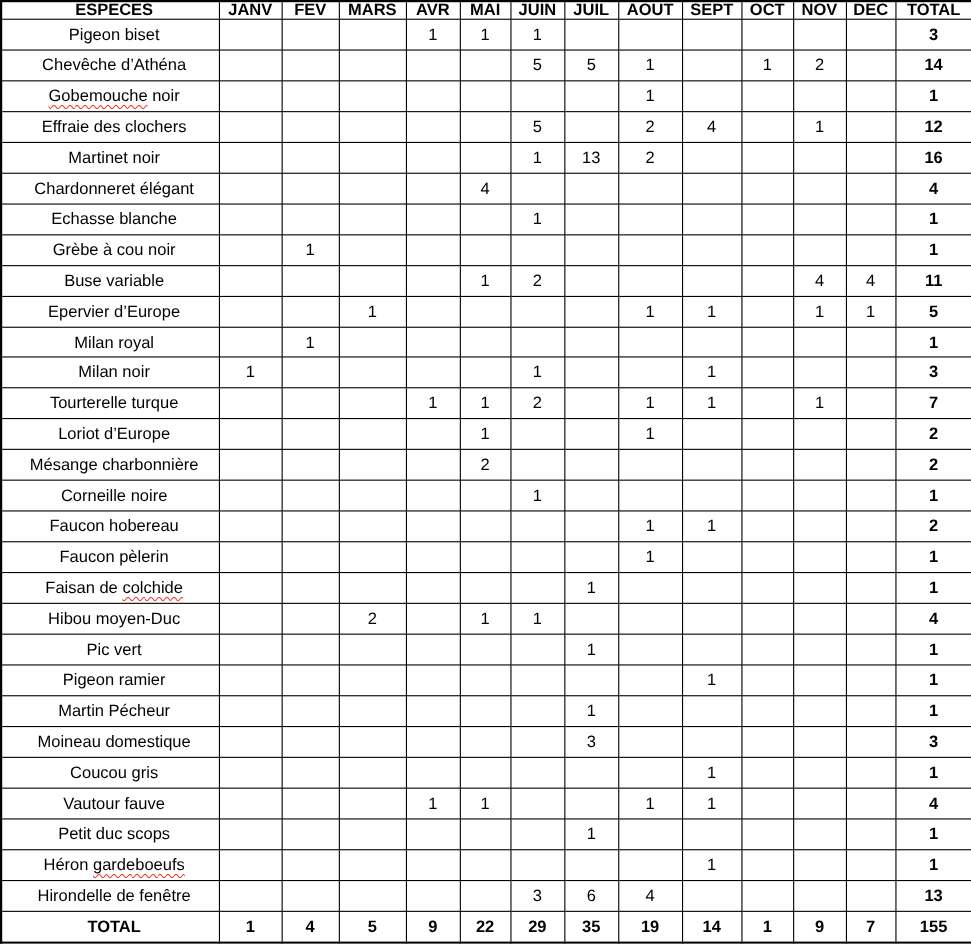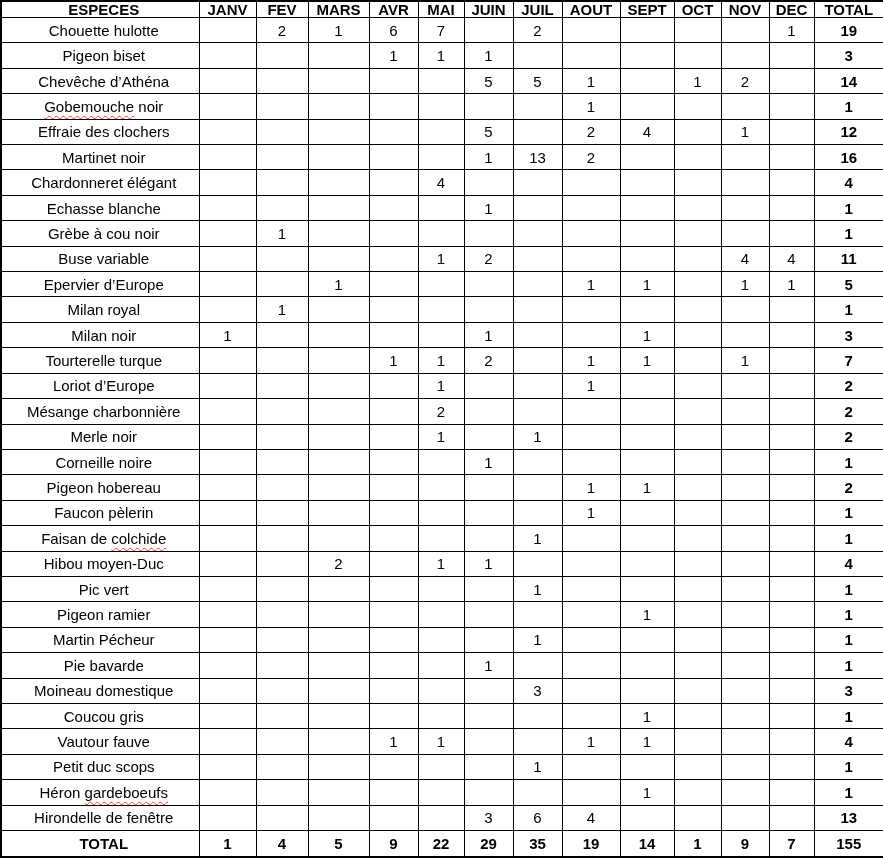--- a/index.html
+++ b/index.html
@@ -89,36 +89,20 @@
         <th>AOUT</th>
         <th>SEPT</th>
         <th>OCT</th>
         <th>NOV</th>
         <th>DEC</th>
         <th>TOTAL</th>
       </tr>
     </thead>
   <tbody>
       <tr>
-        <td class="name-cell">Chouette hulotte</td>
-        <td></td>
-        <td>2</td>
-        <td>1</td>
-        <td>6</td>
-        <td>7</td>
-        <td></td>
-        <td>2</td>
-        <td></td>
-        <td></td>
-        <td></td>
-        <td></td>
-        <td>1</td>
-        <td class="total-col">19</td>
-      </tr>
-      <tr>
         <td class="name-cell">Pigeon biset</td>
         <td></td>
         <td></td>
         <td></td>
         <td>1</td>
         <td>1</td>
         <td>1</td>
         <td></td>
         <td></td>
         <td></td>
@@ -345,68 +329,52 @@
         <td></td>
         <td></td>
         <td></td>
         <td></td>
         <td></td>
         <td></td>
         <td></td>
         <td class="total-col">2</td>
       </tr>
       <tr>
-        <td class="name-cell">Merle noir</td>
-        <td></td>
-        <td></td>
-        <td></td>
-        <td></td>
-        <td>1</td>
-        <td></td>
-        <td>1</td>
-        <td></td>
-        <td></td>
+        <td class="name-cell">Corneille noire</td>
+        <td></td>
+        <td></td>
+        <td></td>
+        <td></td>
+        <td></td>
+        <td>1</td>
+        <td></td>
+        <td></td>
+        <td></td>
+        <td></td>
+        <td></td>
+        <td></td>
+        <td class="total-col">1</td>
+      </tr>
+      <tr>
+        <td class="name-cell">Faucon hobereau</td>
+        <td></td>
+        <td></td>
+        <td></td>
+        <td></td>
+        <td></td>
+        <td></td>
+        <td></td>
+        <td>1</td>
+        <td>1</td>
         <td></td>
         <td></td>
         <td></td>
         <td class="total-col">2</td>
       </tr>
       <tr>
-        <td class="name-cell">Corneille noire</td>
-        <td></td>
-        <td></td>
-        <td></td>
-        <td></td>
-        <td></td>
-        <td>1</td>
-        <td></td>
-        <td></td>
-        <td></td>
-        <td></td>
-        <td></td>
-        <td></td>
-        <td class="total-col">1</td>
-      </tr>
-      <tr>
-        <td class="name-cell">Pigeon hobereau</td>
-        <td></td>
-        <td></td>
-        <td></td>
-        <td></td>
-        <td></td>
-        <td></td>
-        <td></td>
-        <td>1</td>
-        <td>1</td>
-        <td></td>
-        <td></td>
-        <td></td>
-        <td class="total-col">2</td>
-      </tr>
-      <tr>
         <td class="name-cell">Faucon pèlerin</td>
         <td></td>
         <td></td>
         <td></td>
         <td></td>
         <td></td>
         <td></td>
         <td></td>
         <td>1</td>
         <td></td>
@@ -481,36 +449,20 @@
       </tr>
       <tr>
         <td class="name-cell">Martin Pécheur</td>
         <td></td>
         <td></td>
         <td></td>
         <td></td>
         <td></td>
         <td></td>
         <td>1</td>
-        <td></td>
-        <td></td>
-        <td></td>
-        <td></td>
-        <td></td>
-        <td class="total-col">1</td>
-      </tr>
-      <tr>
-        <td class="name-cell">Pie bavarde</td>
-        <td></td>
-        <td></td>
-        <td></td>
-        <td></td>
-        <td></td>
-        <td>1</td>
-        <td></td>
         <td></td>
         <td></td>
         <td></td>
         <td></td>
         <td></td>
         <td class="total-col">1</td>
       </tr>
       <tr>
         <td class="name-cell">Moineau domestique</td>
         <td></td>

